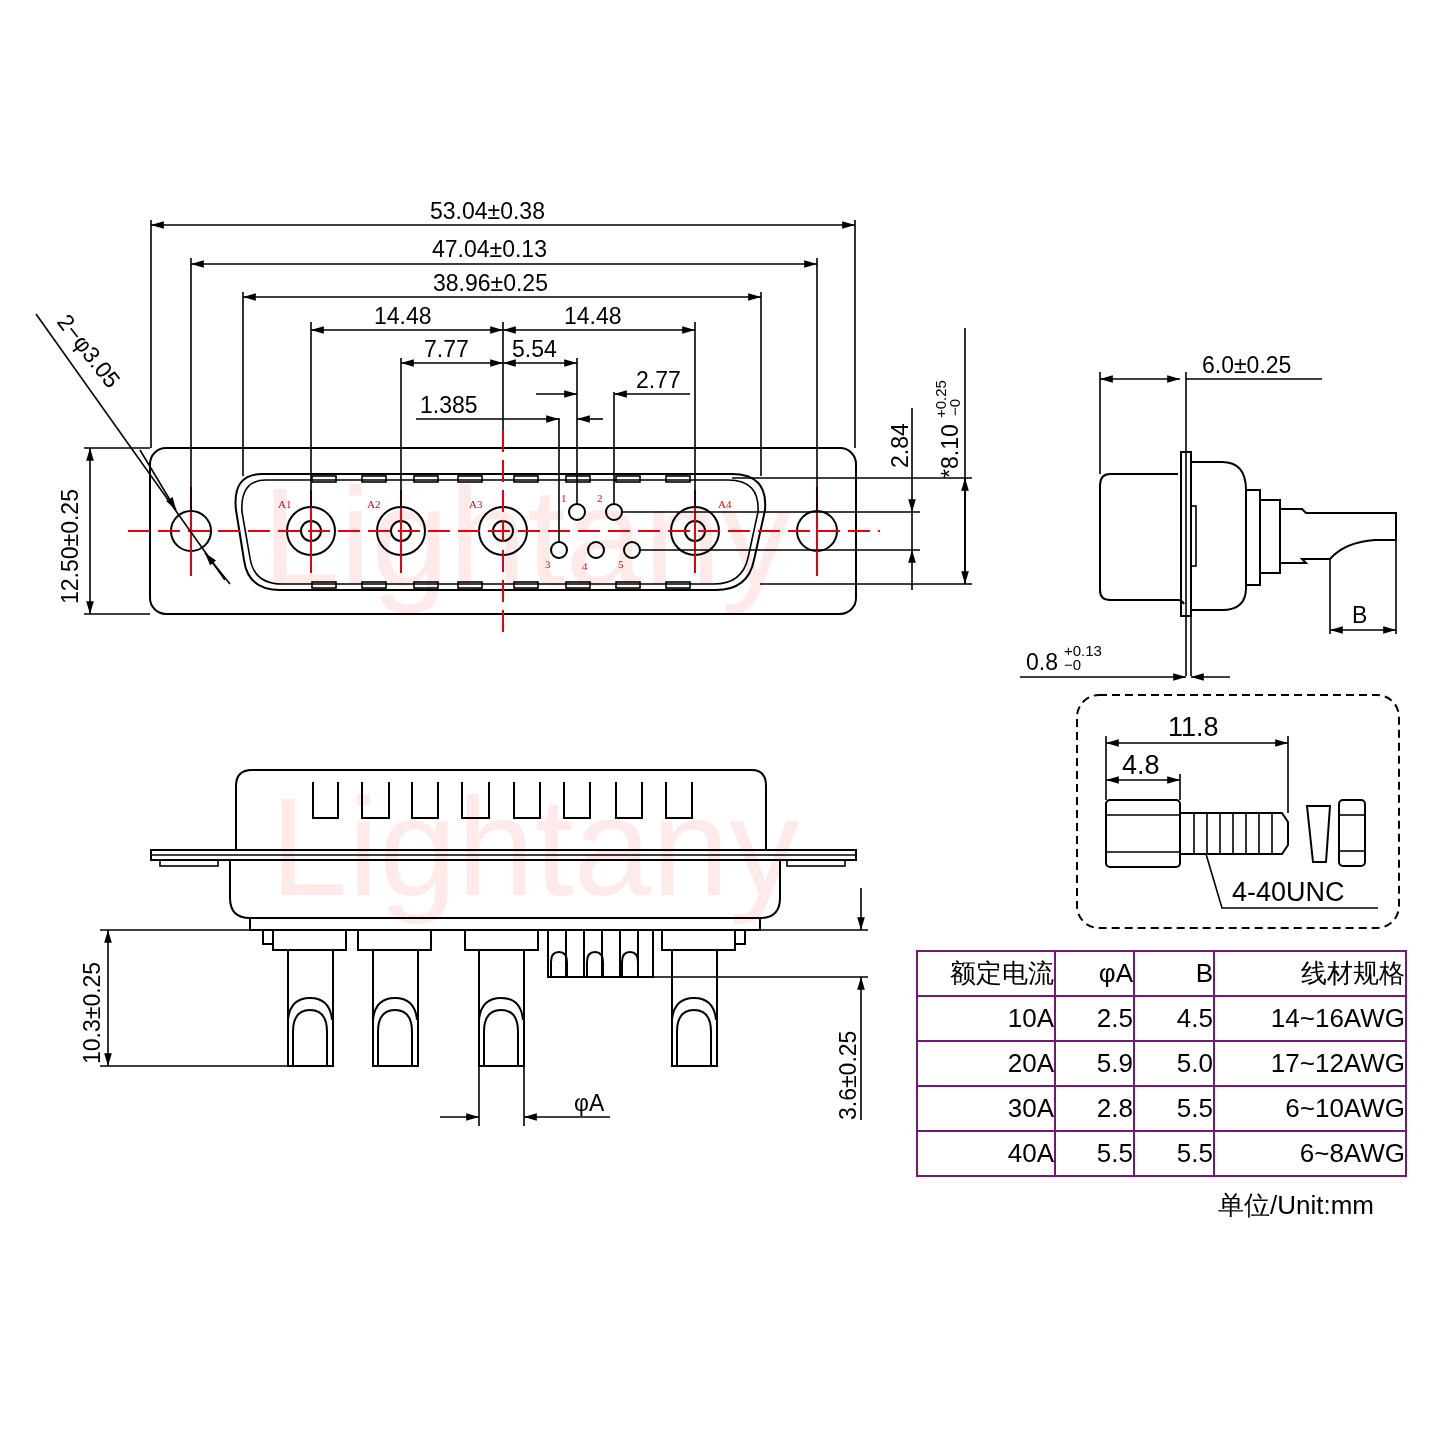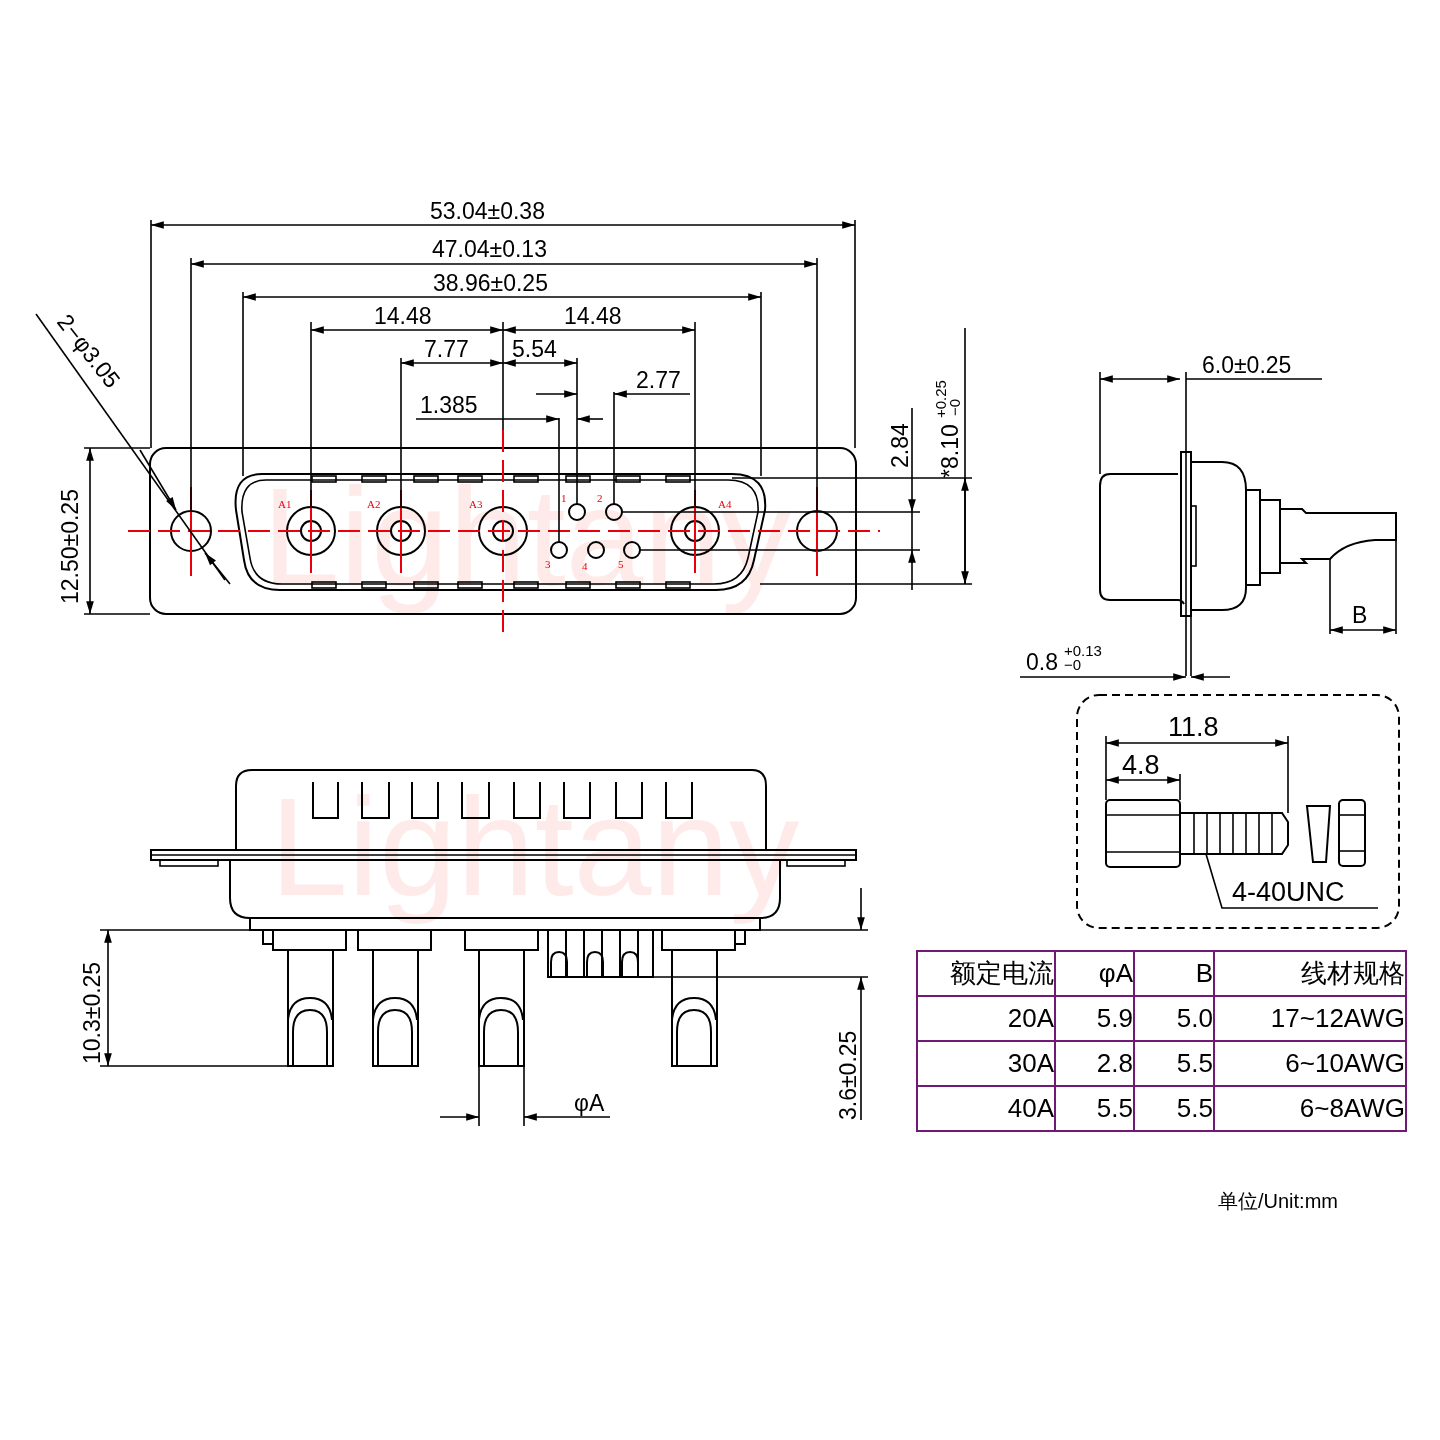--- a/index.html
+++ b/index.html
@@ -8,21 +8,21 @@
   .ln { stroke:#000; stroke-width:2; fill:none; }
   .thin { stroke:#000; stroke-width:1.6; fill:none; }
   .red { stroke:#e8000b; stroke-width:2; fill:none; }
   .reddash { stroke:#e8000b; stroke-width:2; fill:none; stroke-dasharray:22 8; }
   .dim { font-size:23px; fill:#000; font-family:"Liberation Sans", "DejaVu Sans", sans-serif; }
   .sup { font-size:15px; fill:#000; font-family:"Liberation Sans", "DejaVu Sans", sans-serif; }
   .pinlbl { font-size:11px; fill:#e8000b; font-family:"Liberation Serif", "DejaVu Serif", serif; }
   .wm { font-size:140px; fill:#ffd9d9; opacity:0.55; font-family:"Liberation Sans", "DejaVu Sans", sans-serif; }
   .tbl { position:absolute; left:916px; top:950px; border-collapse:collapse; font-size:26px; }
   .tbl td { border:2px solid #701a75; text-align:right; height:43px; padding:0; }
-  .unit { position:absolute; left:1218px; top:1188px; font-size:20px; }
+  .unit { position:absolute; left:1218px; top:1188px; font-size:26px; }
 </style>
 </head>
 <body>
 
 <svg width="1440" height="1440" viewBox="0 0 1440 1440">
   <defs>
     <marker id="arr" viewBox="0 0 10 10" refX="10" refY="5" markerWidth="11" markerHeight="8" orient="auto-start-reverse">
       <path d="M0,2 L10,5 L0,8 z" fill="#000"></path>
     </marker>
   </defs>
@@ -293,20 +293,26 @@
 
 <table class="tbl">
   <tbody>
       <tr>
     <td style="width:136px">额定电流</td>
     <td style="width:77px">φA</td>
     <td style="width:78px">B</td>
     <td style="width:190px">线材规格</td>
   </tr>
   <tr>
+    <td>10A</td>
+        <td>2.5</td>
+    <td>4.5</td>
+        <td>14~16AWG</td>
+  </tr>
+  <tr>
     <td>20A</td>
         <td>5.9</td>
     <td>5.0</td>
         <td>17~12AWG</td>
   </tr>
   <tr>
     <td>30A</td>
         <td>2.8</td>
     <td>5.5</td>
         <td>6~10AWG</td>

